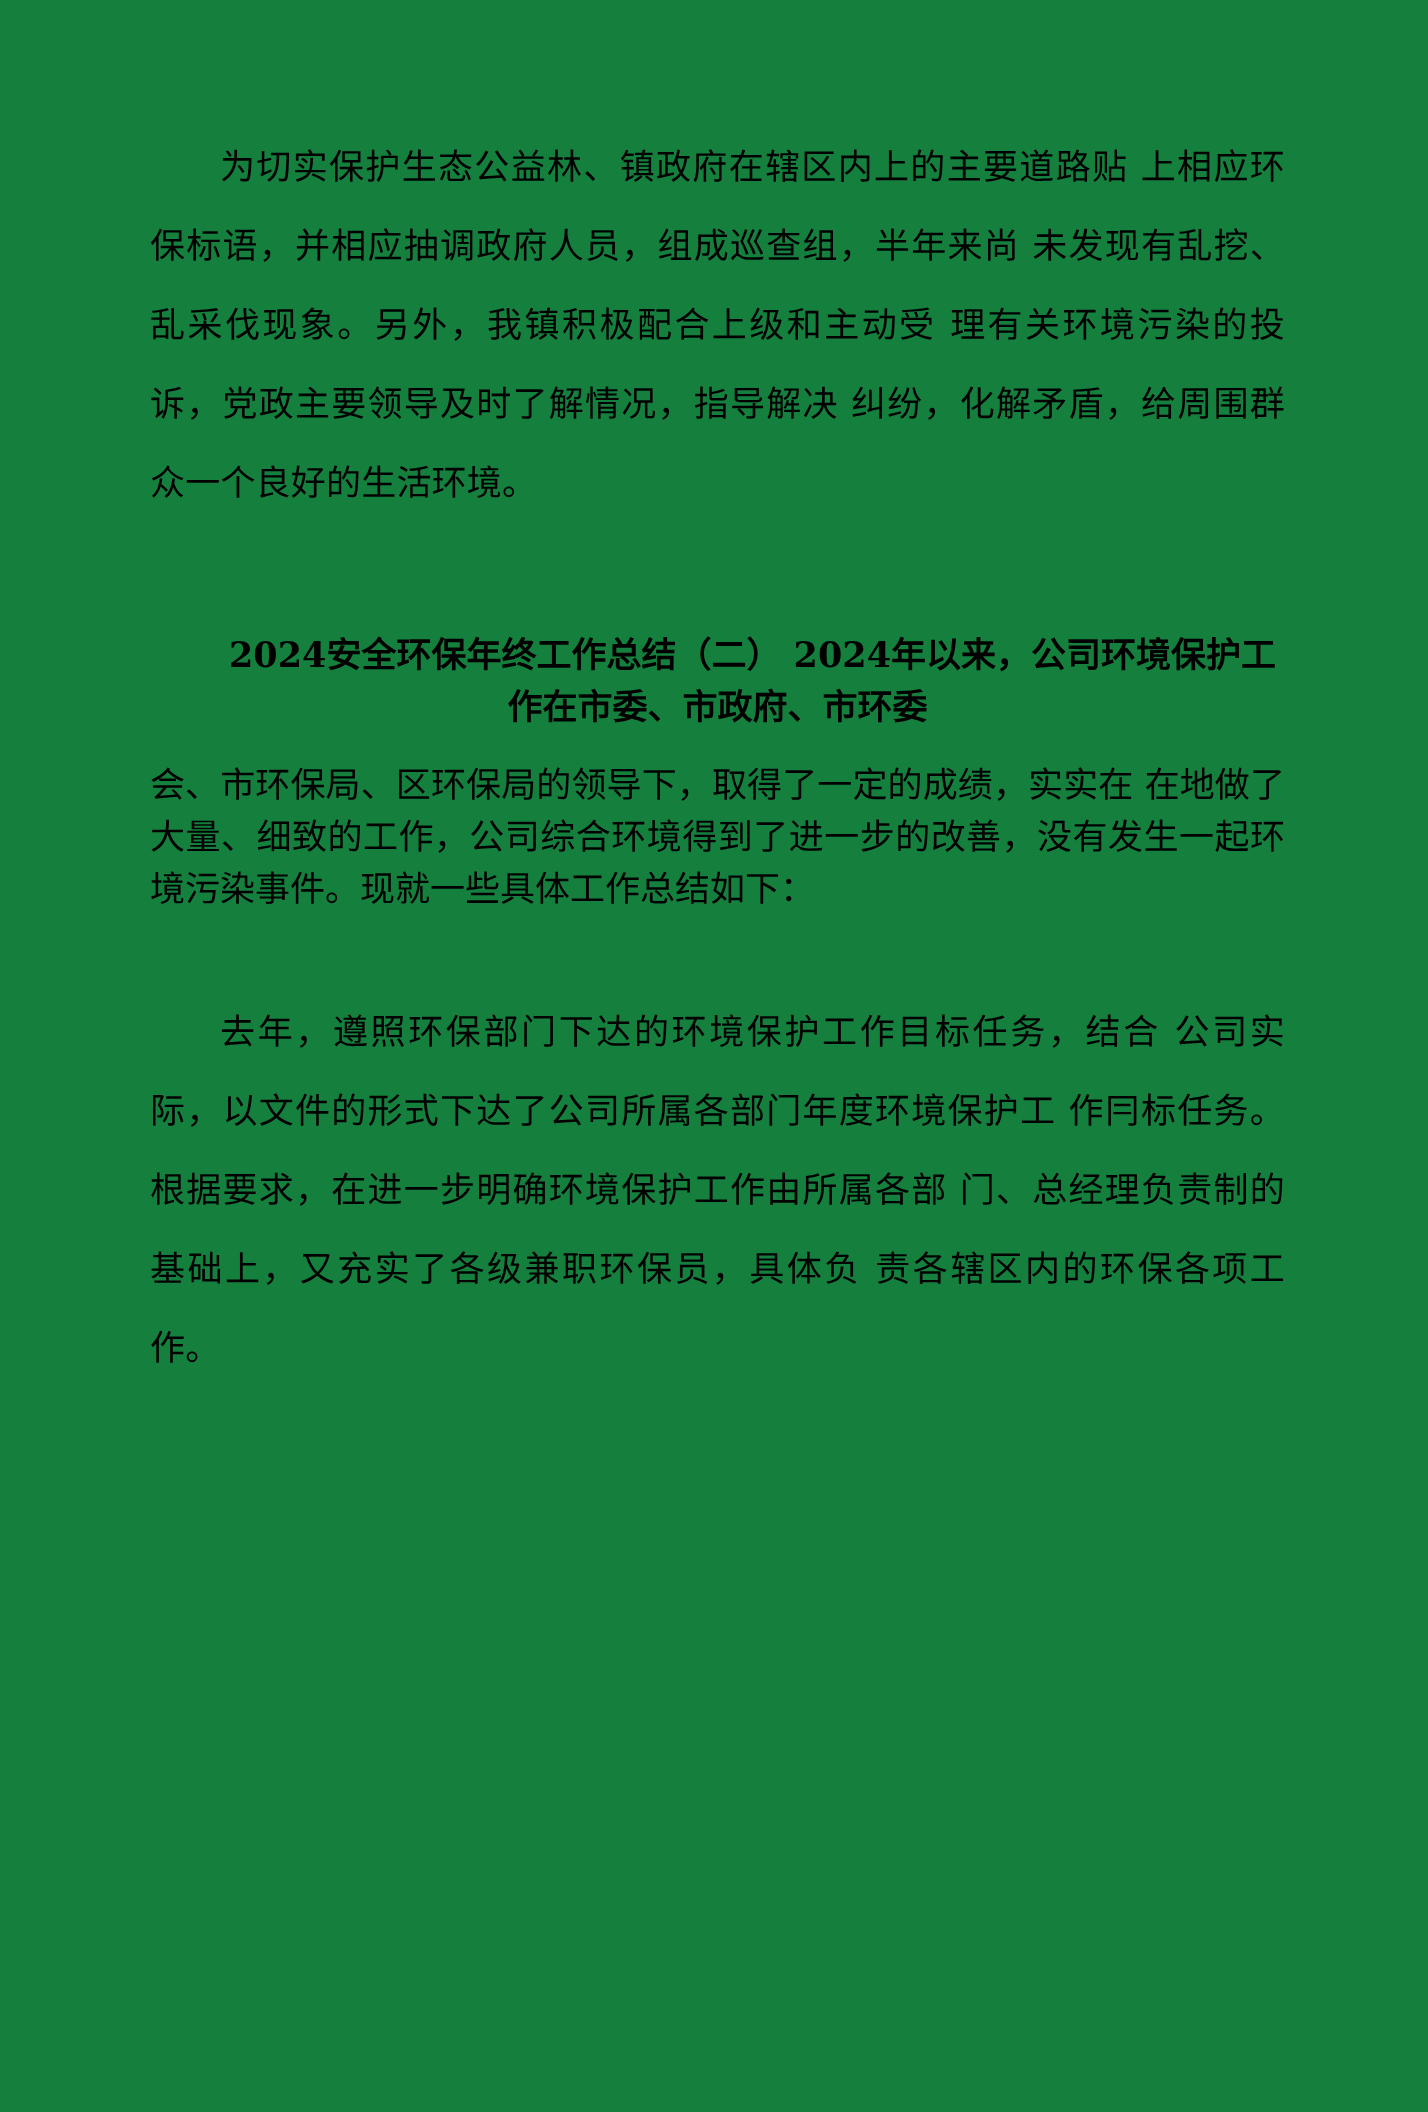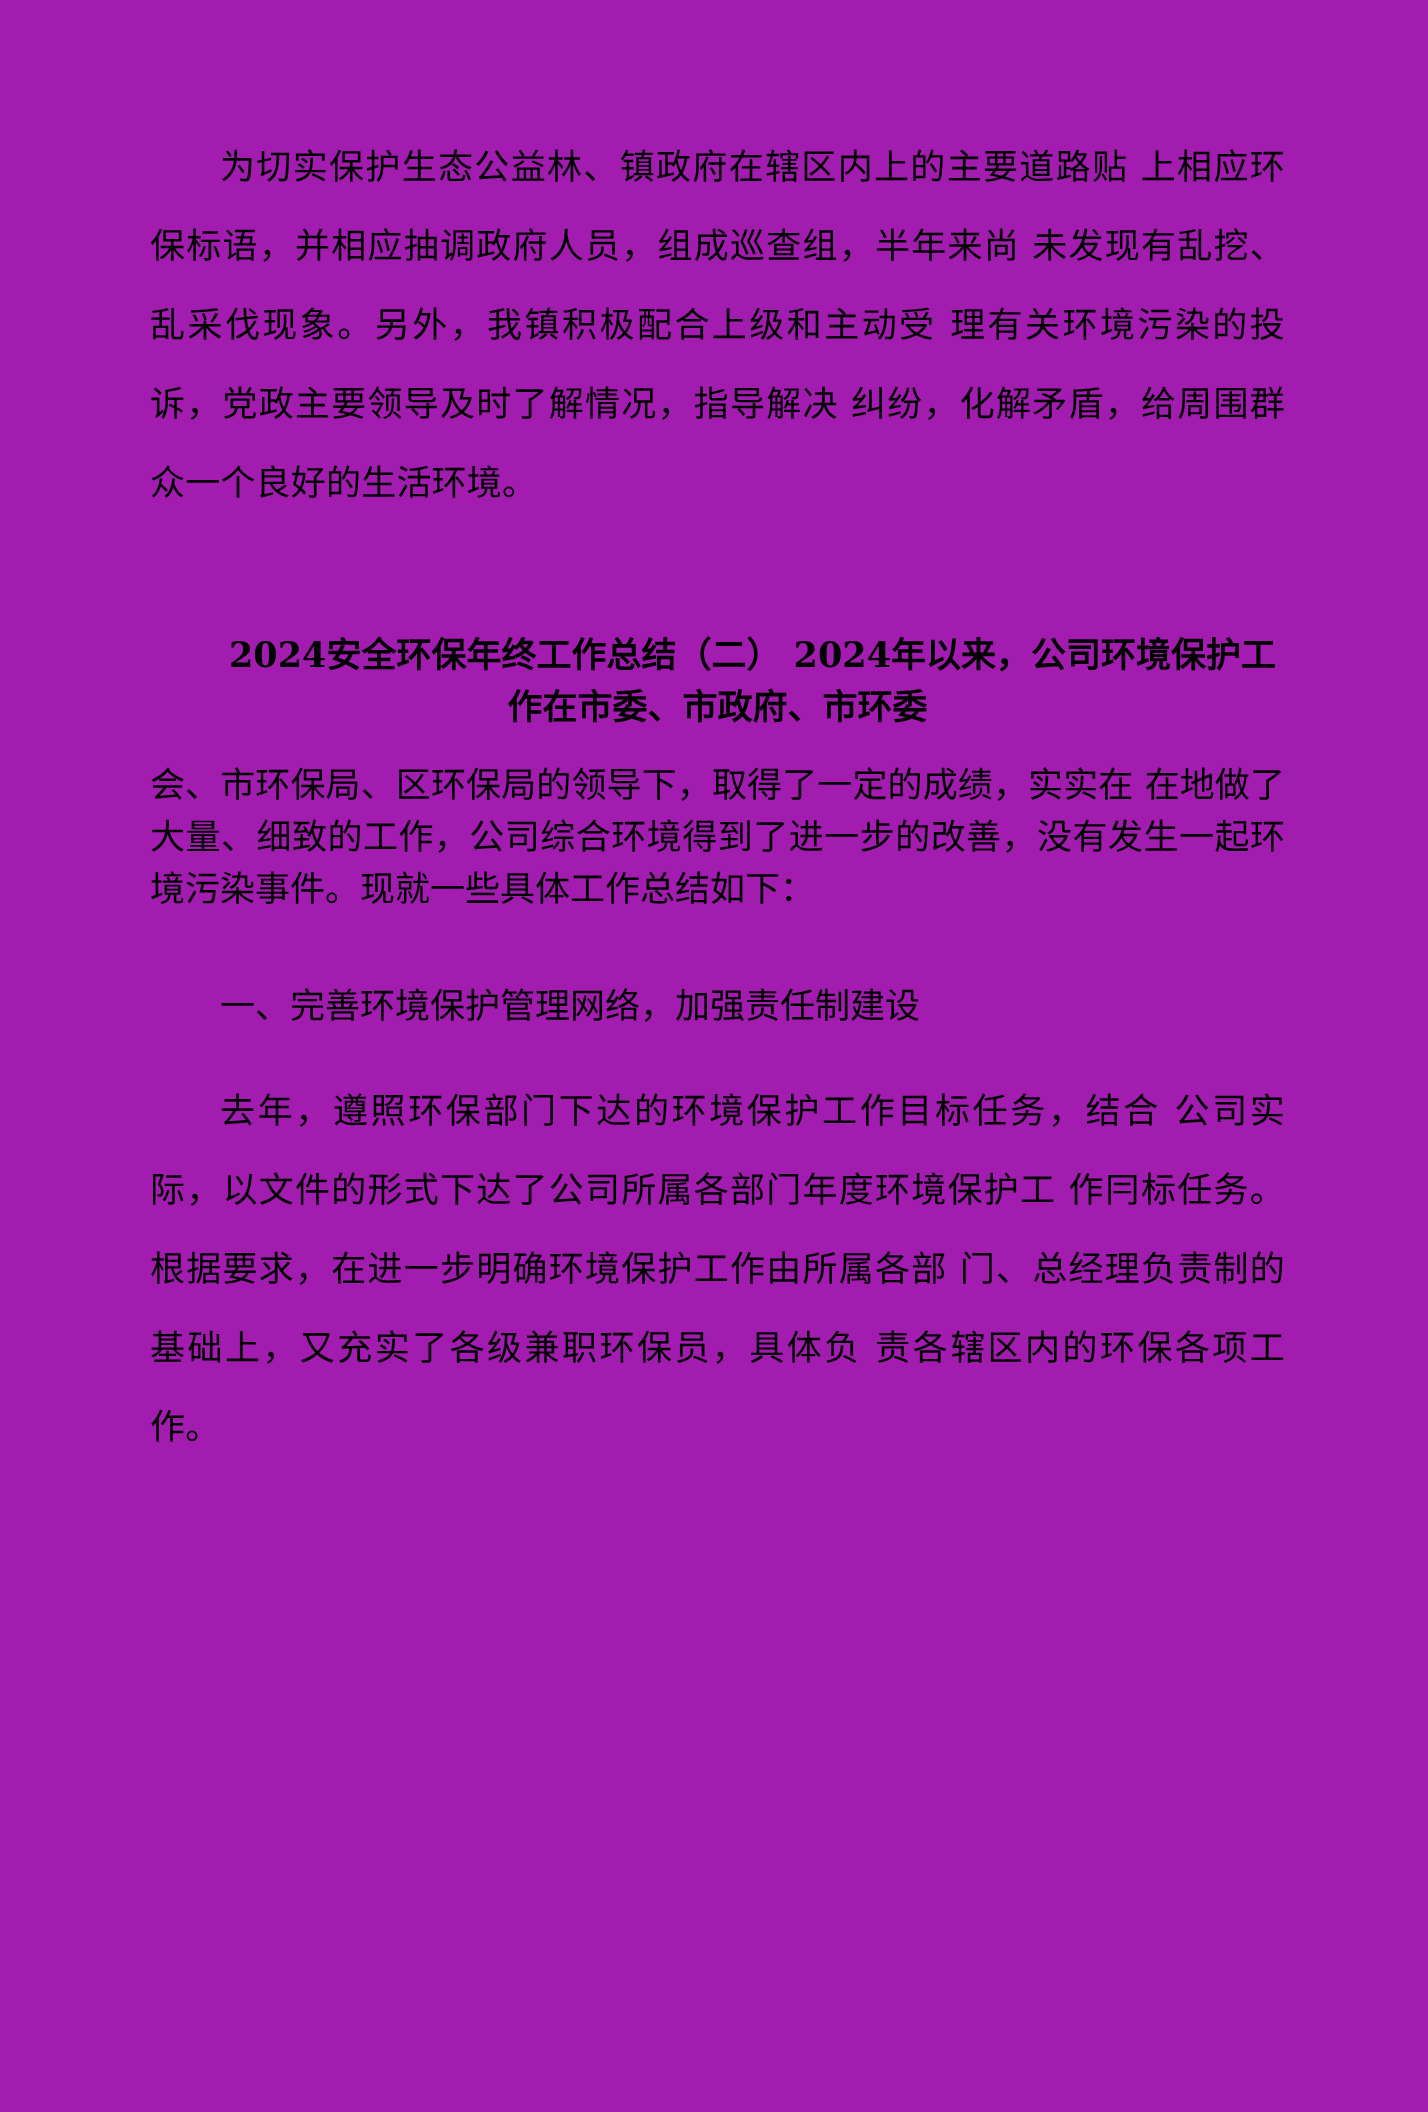--- a/index.html
+++ b/index.html
@@ -10,21 +10,21 @@
   }
   body {
     font-family: "DejaVu Serif", "Liberation Serif", serif;
     color: #000000;
   }
 
   .page {
     position: relative;
     width: 1428px;
     height: 2112px;
-    background: #a21caf;
+    background: #15803d;
     margin: 0 auto;
     overflow: hidden;
     box-sizing: border-box;
   }
 
   
   .content {
     position: absolute;
     left: 150px;
     top: 128px;
@@ -99,20 +99,19 @@
     <div class="spacer-lg"></div>
 
     <p class="heading-run"><span class="num">2024</span><span class="cjk">安全环保年终工作总结（二）</span> <span class="num">2024</span><span class="cjk">年以来，公司环境保护工作在市委、市政府、市环委</span></p>
 
     <div class="spacer-sm"></div>
 
     <p class="tight-block">会、市环保局、区环保局的领导下，取得了一定的成绩，实实在 在地做了大量、细致的工作，公司综合环境得到了进一步的改善，没有发生一起环境污染事件。现就一些具体工作总结如下：</p>
 
     <div class="spacer-md"></div>
 
-    <p class="section-head">一、完善环境保护管理网络，加强责任制建设</p>
 
     <div class="spacer-sm"></div>
 
     <p class="para">去年，遵照环保部门下达的环境保护工作目标任务，结合 公司实际，以文件的形式下达了公司所属各部门年度环境保护工 作冃标任务。根据要求，在进一步明确环境保护工作由所属各部 门、总经理负责制的基础上，又充实了各级兼职环保员，具体负 责各辖区内的环保各项工作。</p>
 
   </div>
 </div>
 
 </body></html>

